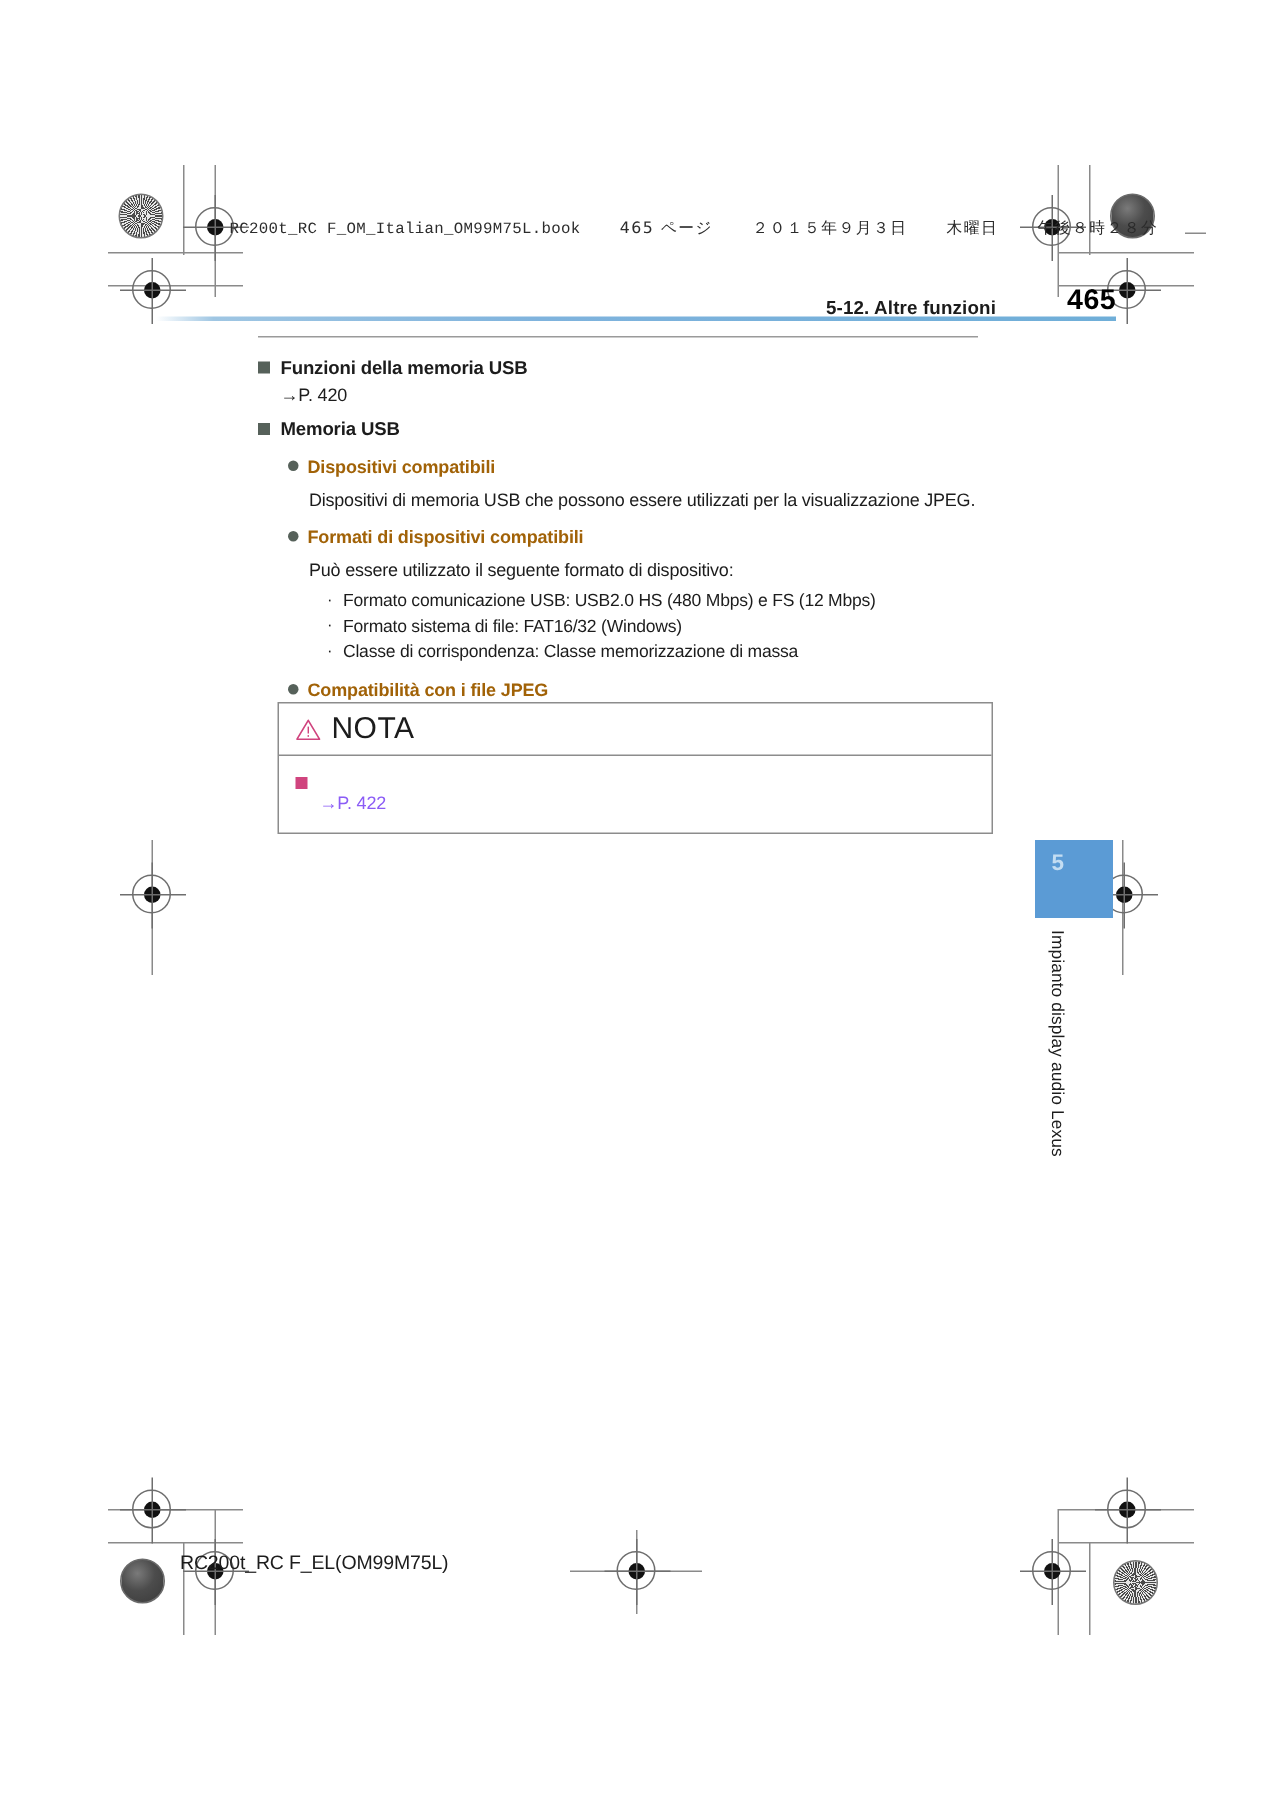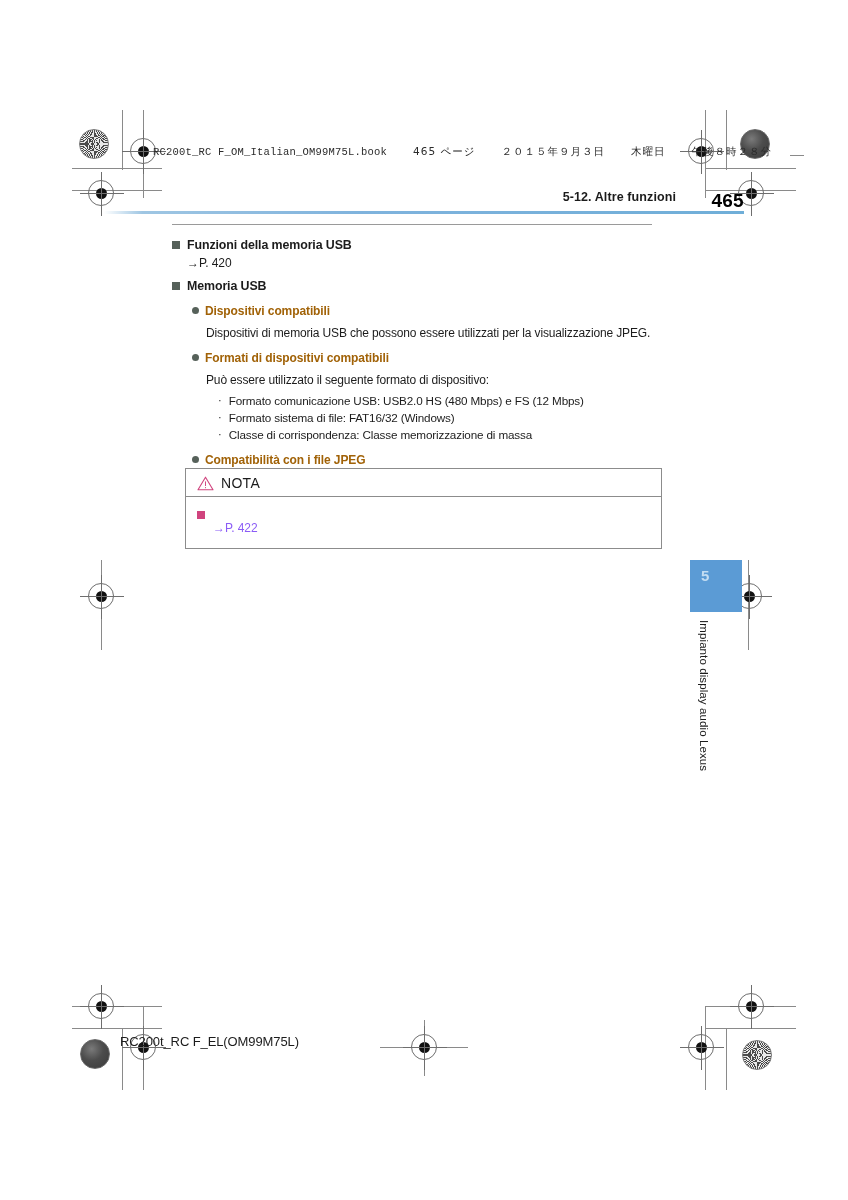--- a/index.html
+++ b/index.html
@@ -99,22 +99,22 @@
     color: #2b2b2b;
     white-space: nowrap;
   }
   .book-header .jp { font-family: "DejaVu Sans", sans-serif; letter-spacing: 1px; }
 
   .run-head {
     position: absolute;
     right: 104px;
     top: 190px;
     display: flex;
-    align-items: flex-start;
-    gap: 26px;
+    align-items: flex-end;
+    gap: 38px;
   }
   .run-head-title {
     font-size: 12.5px;
     font-weight: 700;
     color: #1b1b1b;
     letter-spacing: 0.1px;
   }
   .run-head-page {
     font-size: 19px;
     font-weight: 700;
@@ -239,21 +239,21 @@
     background: #fff;
   }
   .nota-head {
     display: flex;
     align-items: center;
     gap: 7px;
     padding: 6px 10px 5px 11px;
     border-bottom: 1px solid #8c8c8c;
   }
   .nota-title {
-    font-size: 14px;
+    font-size: 20px;
     color: #1c1c1c;
     letter-spacing: 0.3px;
   }
   .warn-tri { display: block; }
   .nota-body {
     padding: 10px 12px 13px 11px;
   }
   .nota-item {
     display: flex;
     align-items: flex-start;

